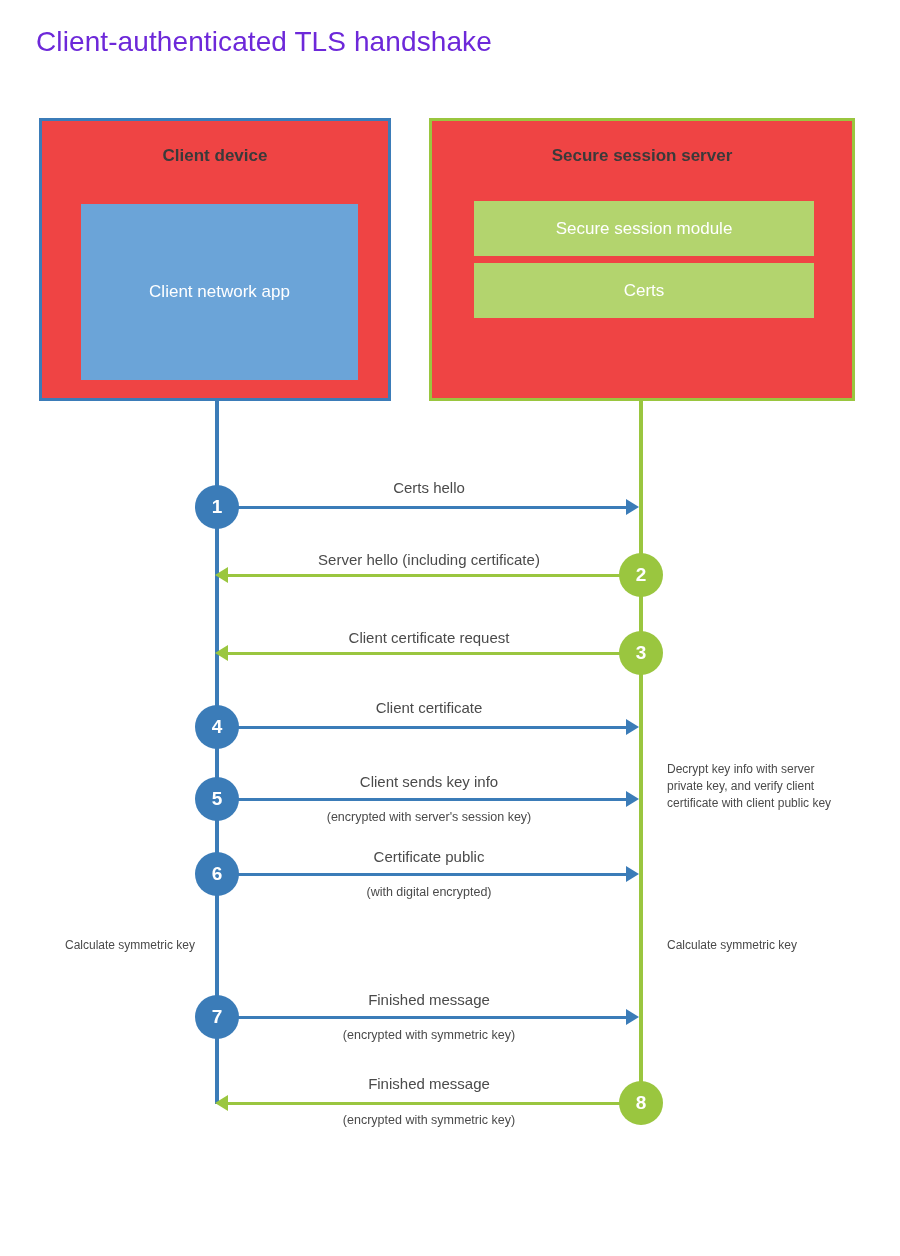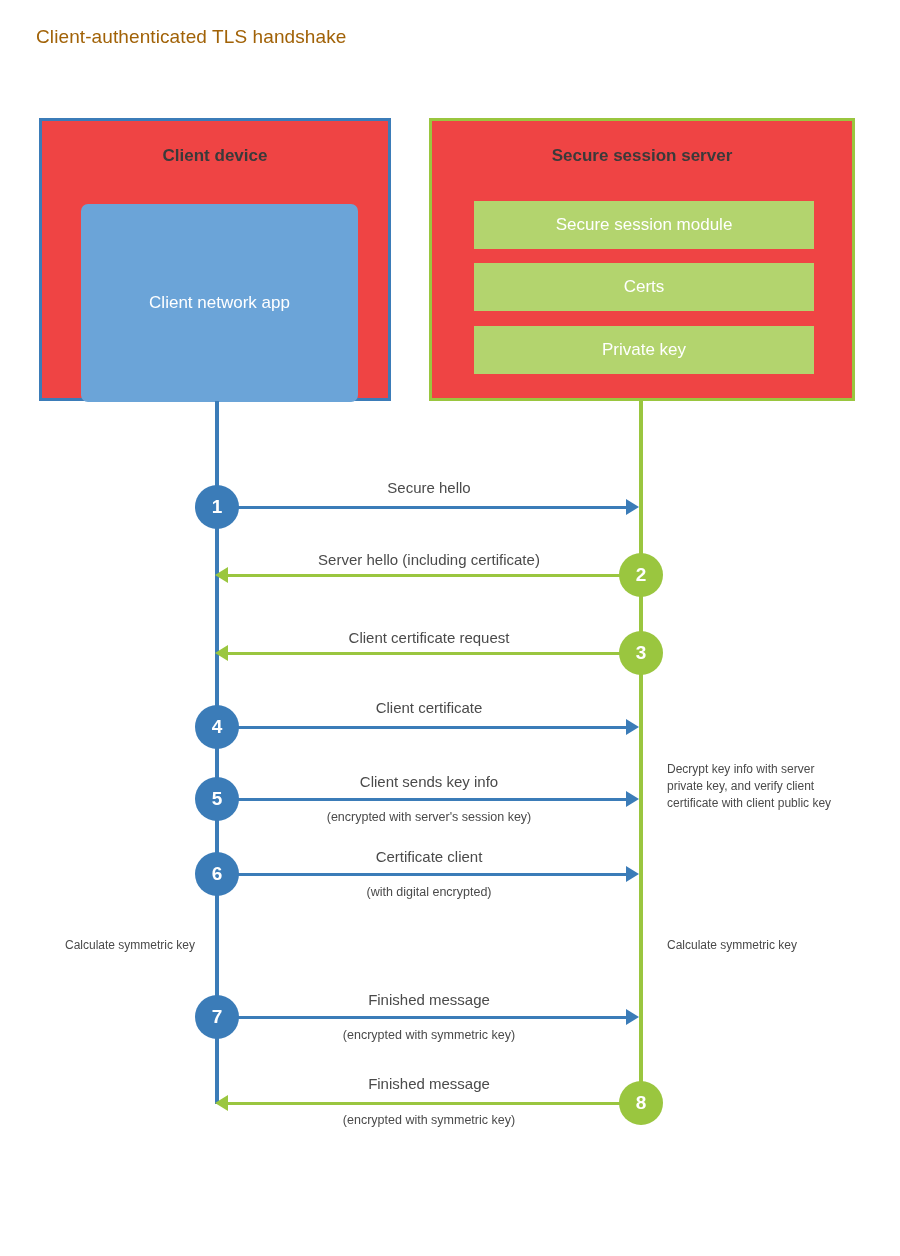--- a/index.html
+++ b/index.html
@@ -17,23 +17,23 @@
     height: 1256px;
     background: #ffffff;
     overflow: hidden;
   }
 
   
   .page-title {
     position: absolute;
     left: 36px;
     top: 26px;
-    font-size: 19px;
+    font-size: 28px;
     font-weight: 400;
-    color: #a16207;
+    color: #6d28d9;
     letter-spacing: 0.1px;
     white-space: nowrap;
   }
 
   
   .party-box {
     position: absolute;
     background: #ef4444;
     box-sizing: border-box;
   }
@@ -61,38 +61,37 @@
     font-weight: bold;
     color: #3a3a3a;
   }
 
   
   .client-app {
     position: absolute;
     left: 39px;
     top: 83px;
     width: 277px;
-    height: 198px;
+    height: 176px;
     background: #6ba4d8;
     color: #ffffff;
     font-size: 17px;
     display: flex;
     align-items: center;
     justify-content: center;
     text-align: center;
     line-height: 1.32;
-    border-radius: 7px;
   }
 
   
   .server-bar {
     position: absolute;
     left: 42px;
     width: 340px;
-    height: 48px;
+    height: 55px;
     background: #b3d46e;
     color: #ffffff;
     font-size: 17px;
     display: flex;
     align-items: center;
     justify-content: center;
     text-align: center;
   }
   .server-bar.b0 { top: 80px; }
   .server-bar.b1 { top: 142px; }
@@ -185,27 +184,26 @@
 
   <div class="party-box client">
     <div class="party-title">Client device</div>
     <div class="client-app">Client network app</div>
   </div>
 
   <div class="party-box server">
     <div class="party-title">Secure session server</div>
     <div class="server-bar b0">Secure session module</div>
     <div class="server-bar b1">Certs</div>
-    <div class="server-bar b2">Private key</div>
   </div>
 
   <div class="lifeline client-line"></div>
   <div class="lifeline server-line"></div>
 
-  <div class="msg-label" style="left:217px; top:479px; width:424px;">Secure hello</div>
+  <div class="msg-label" style="left:217px; top:479px; width:424px;">Certs hello</div>
   <div class="msg-line c2s" style="left:217px; top:506px; width:411px;"></div>
   <div class="arrow-head right" style="left:626px; top:499px;"></div>
   <div class="step-badge c" style="left:195px; top:485px;">1</div>
 
   <div class="msg-label" style="left:217px; top:551px; width:424px;">Server hello (including certificate)</div>
   <div class="msg-line s2c" style="left:228px; top:574px; width:413px;"></div>
   <div class="arrow-head left" style="left:215px; top:567px;"></div>
   <div class="step-badge s" style="left:619px; top:553px;">2</div>
 
   <div class="msg-label" style="left:217px; top:629px; width:424px;">Client certificate request</div>
@@ -219,21 +217,21 @@
   <div class="step-badge c" style="left:195px; top:705px;">4</div>
 
   <div class="msg-label" style="left:217px; top:773px; width:424px;">Client sends key info</div>
   <div class="msg-line c2s" style="left:217px; top:798px; width:411px;"></div>
   <div class="arrow-head right" style="left:626px; top:791px;"></div>
   <div class="msg-sublabel" style="left:217px; top:810px; width:424px;">(encrypted with server's session key)</div>
   <div class="step-badge c" style="left:195px; top:777px;">5</div>
 
   <div class="side-note right-of" style="top:761px; width:170px;">Decrypt key info with server private key, and verify client certificate with client public key</div>
 
-  <div class="msg-label" style="left:217px; top:848px; width:424px;">Certificate client</div>
+  <div class="msg-label" style="left:217px; top:848px; width:424px;">Certificate public</div>
   <div class="msg-line c2s" style="left:217px; top:873px; width:411px;"></div>
   <div class="arrow-head right" style="left:626px; top:866px;"></div>
   <div class="msg-sublabel" style="left:217px; top:885px; width:424px;">(with digital encrypted)</div>
   <div class="step-badge c" style="left:195px; top:852px;">6</div>
 
   <div class="side-note left-of" style="top:937px; width:150px;">Calculate symmetric key</div>
   <div class="side-note right-of" style="top:937px; width:150px;">Calculate symmetric key</div>
 
   <div class="msg-label" style="left:217px; top:991px; width:424px;">Finished message</div>
   <div class="msg-line c2s" style="left:217px; top:1016px; width:411px;"></div>

